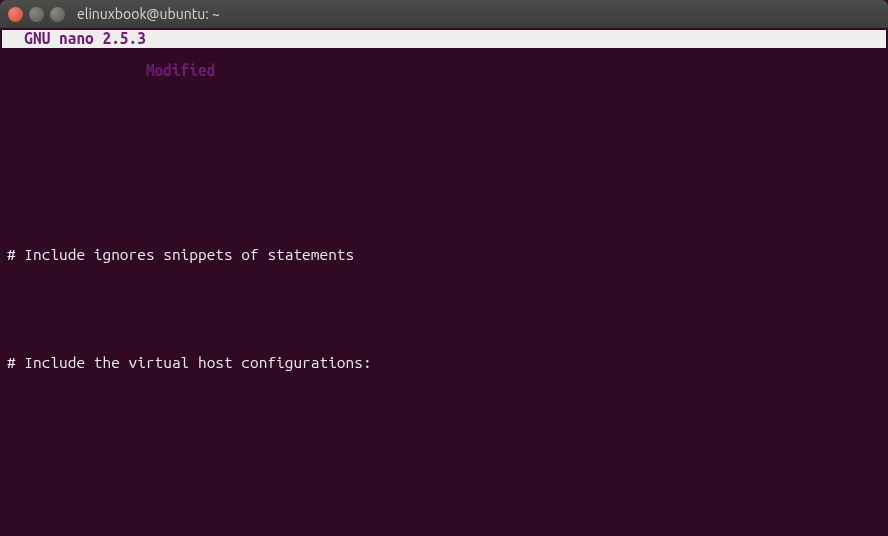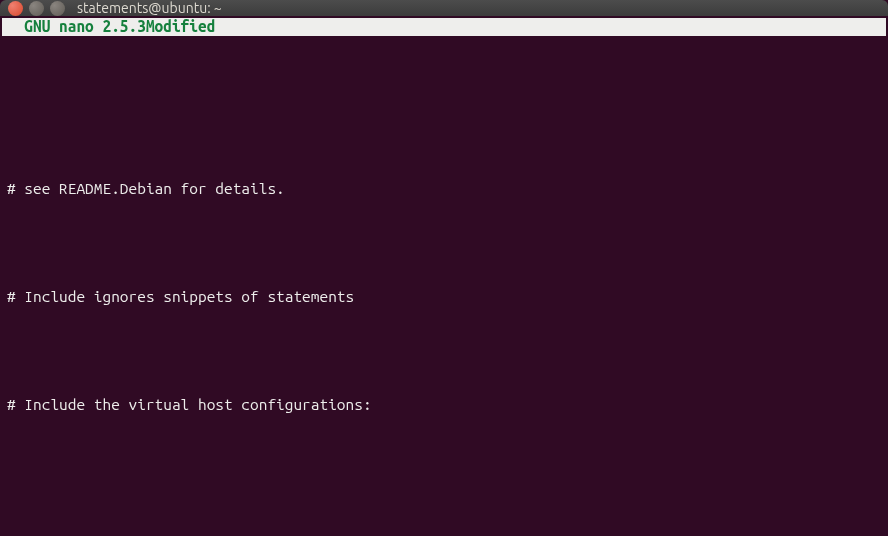--- a/index.html
+++ b/index.html
@@ -55,62 +55,61 @@
       flex: 1;
       background: #300a24;
       padding: 2px;
       color: #eeeeec;
       font-size: 15.5px;
       line-height: 18px;
       position: relative;
     }
     .nano-header {
       background: #eeeeec;
-      color: #15803d;
+      color: #701a75;
       display: flex;
       padding: 0 5px;
       white-space: pre;
       font-weight: bold;
       height: 18px;
     }
     .nano-header-left { flex: 0 0 auto; }
     .nano-header-center { flex: 1; text-align: center; }
-    .nano-header-right { flex: 0 0 auto; }
+    .nano-header-right { flex: 0 0 auto; margin-top: 32px; }
     .editor-content {
       padding: 0 5px;
       white-space: pre;
       color: #eeeeec;
     }
     .editor-line {
       height: 18px;
     }
   </style>
 </head>
 <body>
 
 <div class="window">
   <div class="titlebar">
     <div class="window-controls">
       <div class="window-btn btn-close"></div>
       <div class="window-btn btn-min"></div>
       <div class="window-btn btn-max"></div>
     </div>
-    <div class="title-text">statements@ubuntu: ~</div>
+    <div class="title-text">elinuxbook@ubuntu: ~</div>
   </div>
 
   <div class="terminal">
     <div class="nano-header">
       <span class="nano-header-left">  GNU nano 2.5.3</span>
       <span class="nano-header-right">Modified  </span>
     </div>
 
     <div class="editor-content">
       <div class="editor-line"></div>
       <div class="editor-line"></div>
-      <div class="editor-line"># see README.Debian for details.</div>
       <div class="editor-line"></div>
       <div class="editor-line"># Include ignores snippets of statements</div>
       <div class="editor-line"></div>
       <div class="editor-line"># Include the virtual host configurations:</div>
       
       
       
       
       
       

